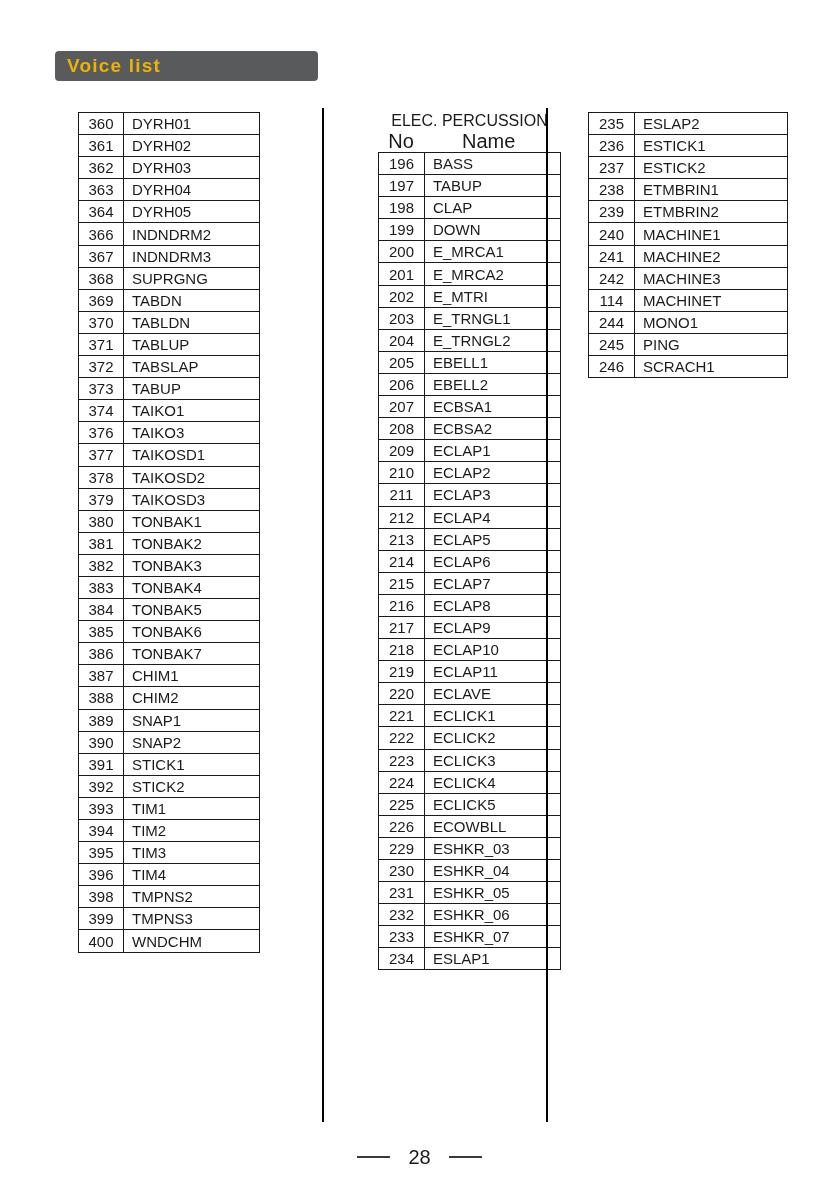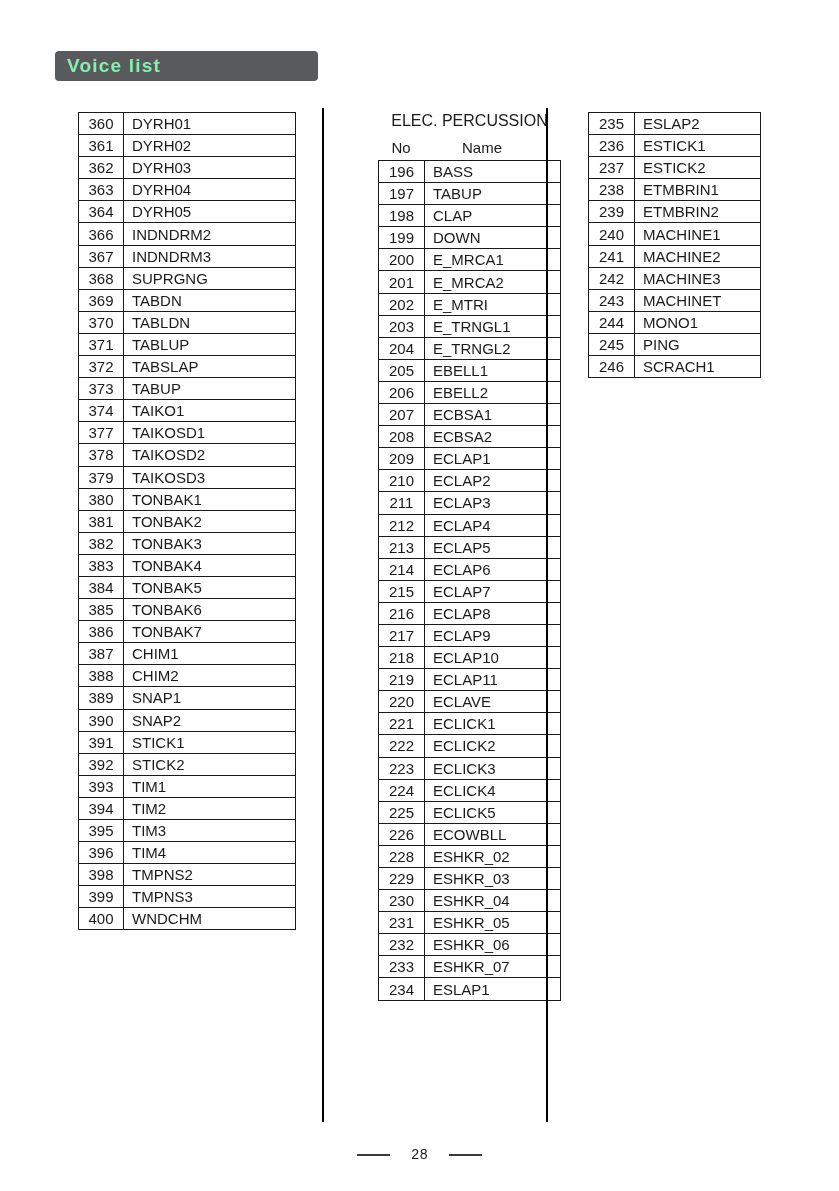--- a/index.html
+++ b/index.html
@@ -23,47 +23,47 @@
 
   
   .title-bar {
     position: absolute;
     left: 55px;
     top: 51px;
     width: 263px;
     height: 30px;
     background: #595a5c;
     border-radius: 4px;
-    color: #86efac;
+    color: #eab308;
     font-weight: bold;
     font-size: 19px;
     line-height: 30px;
     padding-left: 12px;
     box-sizing: border-box;
     letter-spacing: 1.2px;
   }
 
   
   .col { position: absolute; }
-  .col-left   { left: 78px;  top: 112px; width: 218px; }
+  .col-left   { left: 78px;  top: 112px; width: 182px; }
   .col-middle { left: 350px; top: 111px; width: 183px; padding-left: 28px; }
-  .col-right  { left: 588px; top: 112px; width: 173px; }
+  .col-right  { left: 588px; top: 112px; width: 200px; }
 
   .section-title {
     font-size: 16px;
     line-height: 20px;
     text-align: center;
     height: 20px;
     white-space: nowrap;
   }
   .col-headers {
     display: flex;
+    align-items: center;
     height: 21px;
-    font-size: 15px;
-    margin-top: 8px;
+    font-size: 20px;
   }
   .col-headers .col-no-h {
     display: inline-block;
     width: 46px;
     text-align: center;
   }
   .col-headers .col-name-h {
     display: inline-block;
     padding-left: 38px;
   }
@@ -104,23 +104,22 @@
   .divider-1 { left: 322px; }
   .divider-2 { left: 546px; }
 
   
   .footer {
     position: absolute;
     left: 0;
     top: 1146px;
     width: 839px;
     text-align: center;
-    font-size: 14px;
+    font-size: 20px;
     line-height: 18px;
-    font-family: Liberation Mono, monospace;
   }
   .footer .dash {
     display: inline-block;
     width: 33px;
     height: 2px;
     background: #3a3a3a;
     vertical-align: middle;
     margin: 0 13px;
   }
   .footer .page-num {
@@ -188,20 +187,24 @@
             <td class="no-cell">372</td>
             <td class="name-cell">TABSLAP</td>
           </tr>
           <tr>
             <td class="no-cell">373</td>
             <td class="name-cell">TABUP</td>
           </tr>
           <tr>
             <td class="no-cell">374</td>
             <td class="name-cell">TAIKO1</td>
+          </tr>
+          <tr>
+            <td class="no-cell">376</td>
+            <td class="name-cell">TAIKO3</td>
           </tr>
           <tr>
             <td class="no-cell">377</td>
             <td class="name-cell">TAIKOSD1</td>
           </tr>
           <tr>
             <td class="no-cell">378</td>
             <td class="name-cell">TAIKOSD2</td>
           </tr>
           <tr>
@@ -420,24 +423,20 @@
           </tr>
           <tr>
             <td class="no-cell">225</td>
             <td class="name-cell">ECLICK5</td>
           </tr>
           <tr>
             <td class="no-cell">226</td>
             <td class="name-cell">ECOWBLL</td>
           </tr>
           <tr>
-            <td class="no-cell">228</td>
-            <td class="name-cell">ESHKR_02</td>
-          </tr>
-          <tr>
             <td class="no-cell">229</td>
             <td class="name-cell">ESHKR_03</td>
           </tr>
           <tr>
             <td class="no-cell">230</td>
             <td class="name-cell">ESHKR_04</td>
           </tr>
           <tr>
             <td class="no-cell">231</td>
             <td class="name-cell">ESHKR_05</td>
@@ -489,21 +488,21 @@
           </tr>
           <tr>
             <td class="no-cell">241</td>
             <td class="name-cell">MACHINE2</td>
           </tr>
           <tr>
             <td class="no-cell">242</td>
             <td class="name-cell">MACHINE3</td>
           </tr>
           <tr>
-            <td class="no-cell">243</td>
+            <td class="no-cell">114</td>
             <td class="name-cell">MACHINET</td>
           </tr>
           <tr>
             <td class="no-cell">244</td>
             <td class="name-cell">MONO1</td>
           </tr>
           <tr>
             <td class="no-cell">245</td>
             <td class="name-cell">PING</td>
           </tr>

